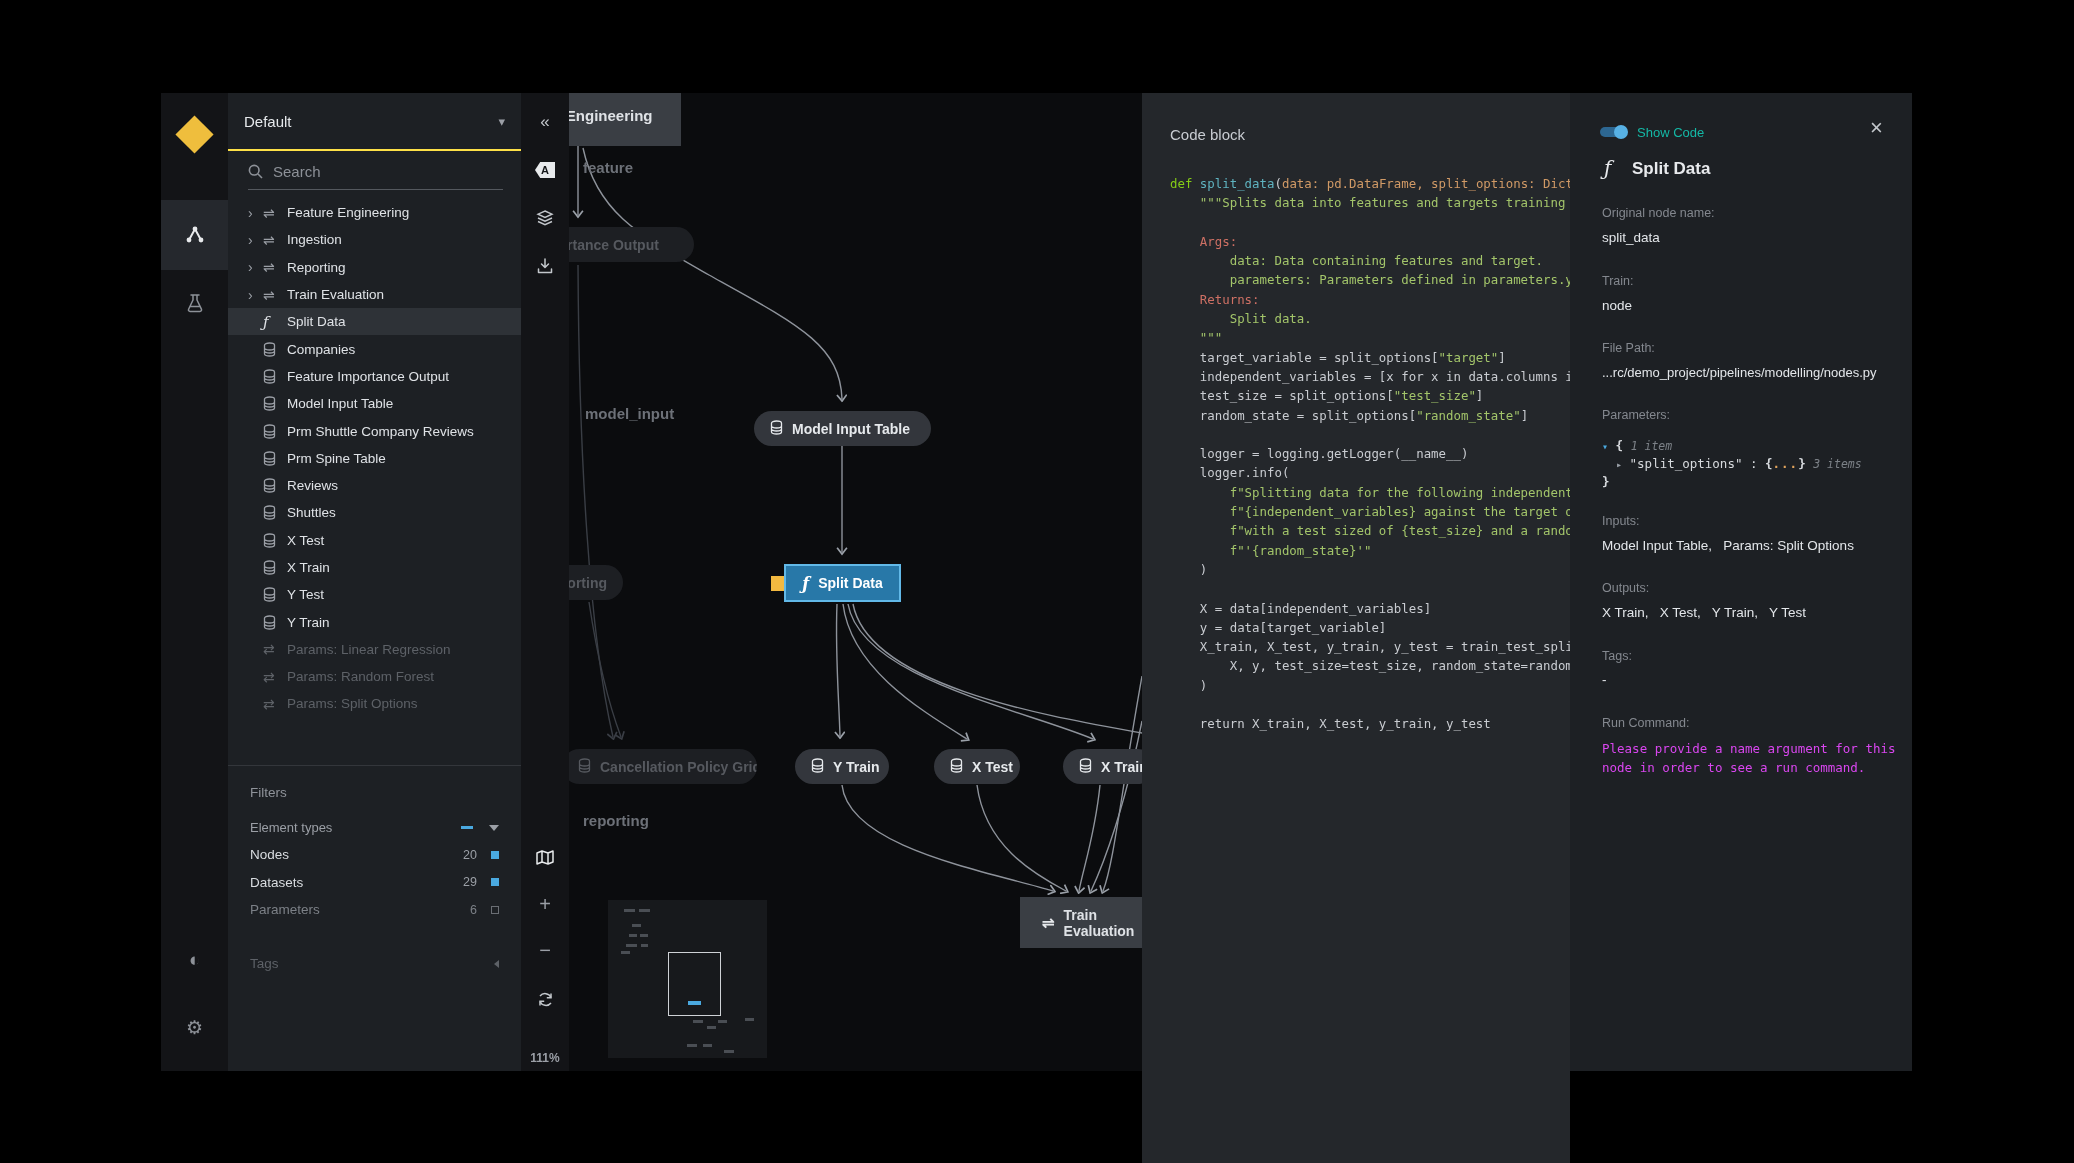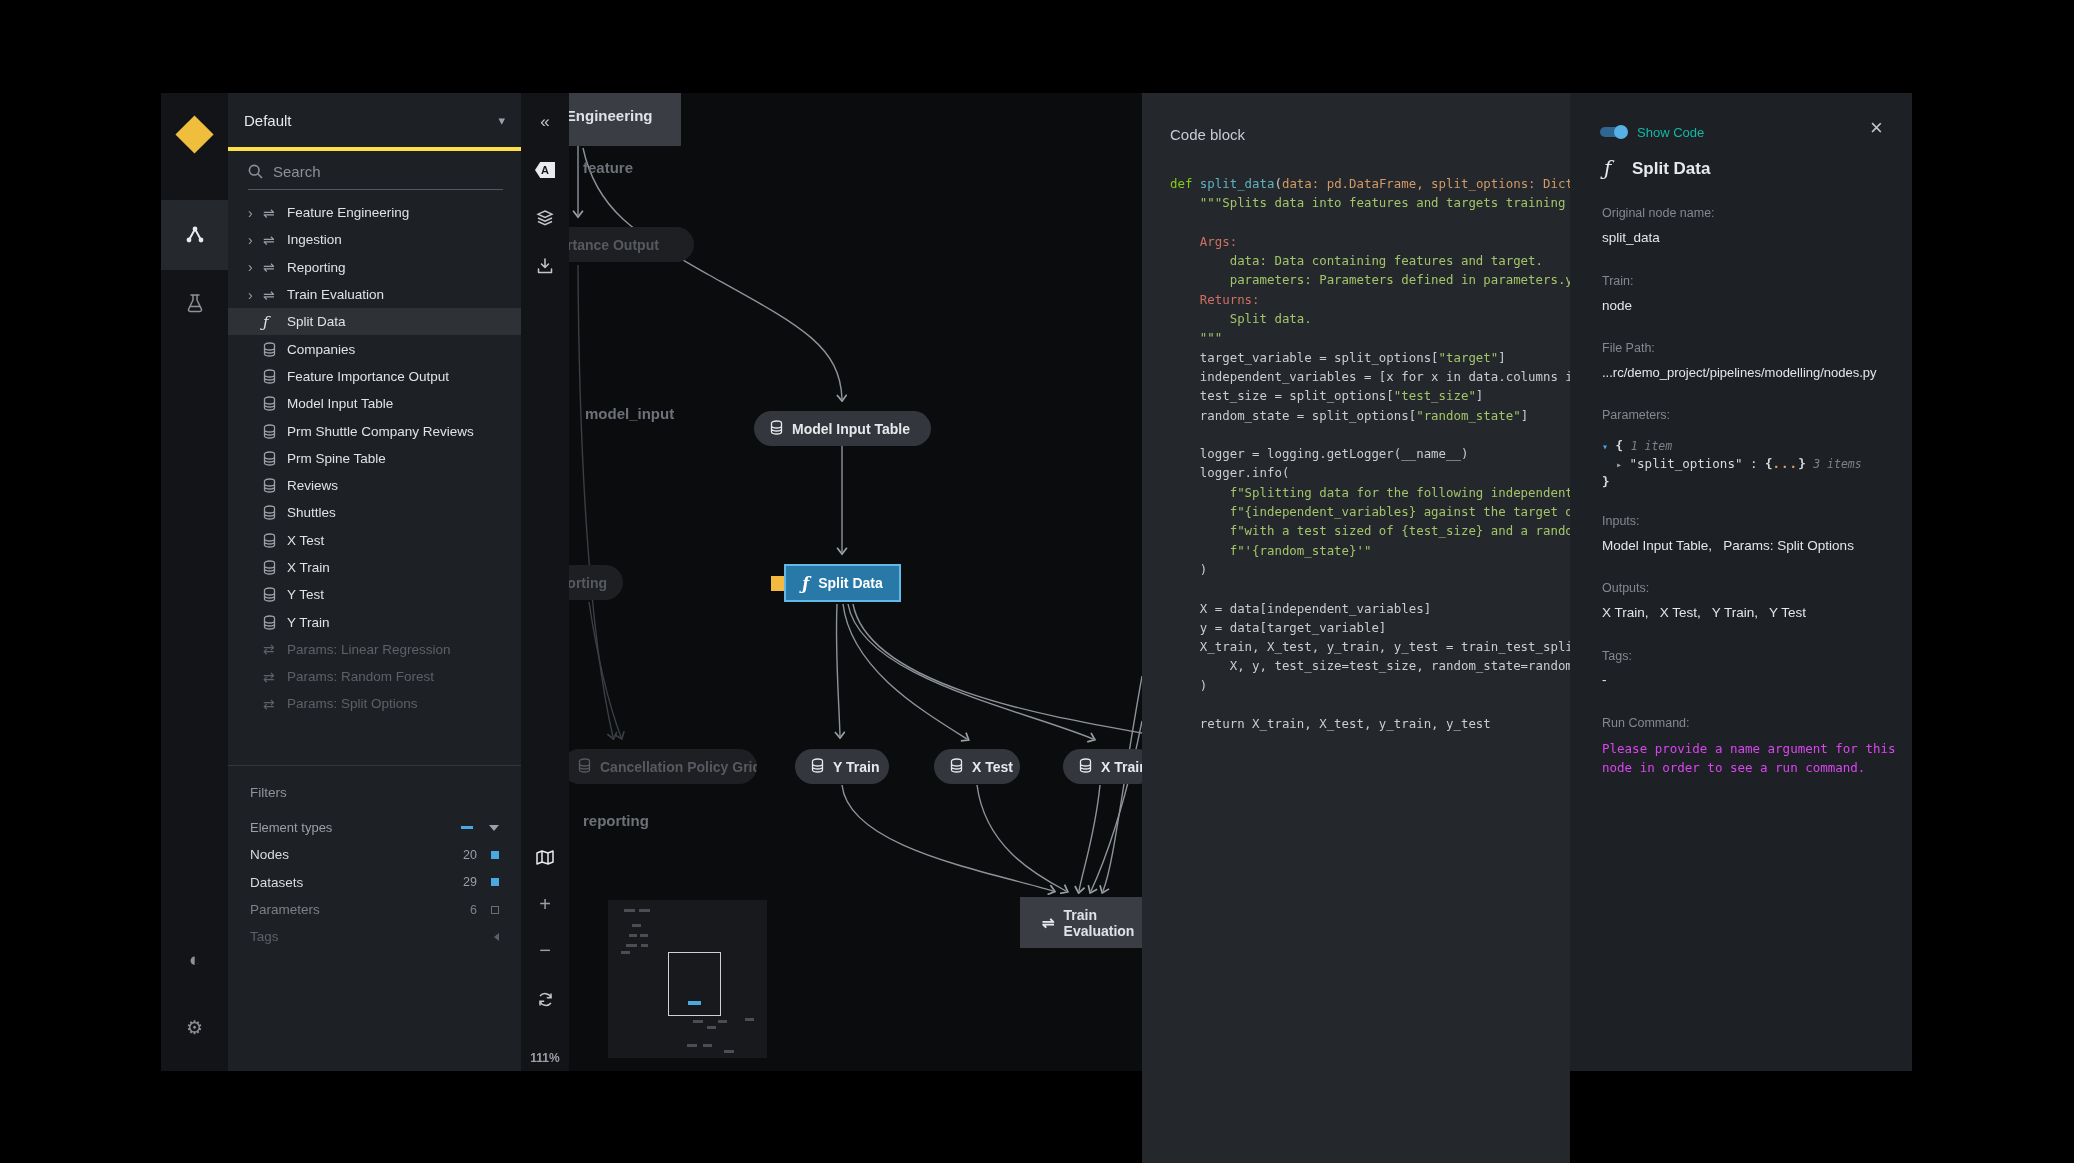--- a/index.html
+++ b/index.html
@@ -9,21 +9,21 @@
 
   
   .rail { position:absolute; left:0; top:0; width:67px; height:978px; background:#131417; }
   .logo { position:absolute; left:20px; top:28px; width:27px; height:27px; background:#efbe3d; transform:rotate(45deg); }
   .rail-item { position:absolute; left:0; width:67px; height:70px; display:flex; align-items:center; justify-content:center; }
   .rail-item.active { background:#25282d; }
   .rail-glyph { color:#8d9198; font-size:19px; line-height:1; }
 
   
   .sidebar { position:absolute; left:67px; top:0; width:293px; height:978px; background:#1d2024; }
-  .sb-header { position:absolute; left:0; top:0; width:293px; height:58px; border-bottom:4px solid #fde047;
+  .sb-header { position:absolute; left:0; top:0; width:293px; height:58px; border-bottom:2px solid #fde047;
                display:flex; align-items:center; padding:0 16px; }
   .sb-header .val { color:#e6e9ec; font-size:15px; flex:1; }
   .sb-header .chev { color:#9b9fa6; font-size:13px; }
   .sb-search { position:absolute; left:0; top:58px; width:293px; height:40px; display:flex; align-items:center; padding:0 20px; }
   .sb-search .ph { color:#8d9198; font-size:15px; margin-left:10px; }
   .sb-search-line { position:absolute; left:20px; right:18px; top:96px; border-bottom:1px solid #54585e; }
 
   .tree { position:absolute; left:0; top:106px; width:293px; }
   .tree-row { height:27.3px; display:flex; align-items:center; padding-left:20px; color:#dfe2e6; font-size:13.5px; }
   .tree-row.selected { background:#2e3237; }
@@ -303,21 +303,21 @@
       <div class="f-row">
         <span class="lbl">Datasets</span>
         <span class="cnt">29</span>
         <span class="sq"></span>
       </div>
       <div class="f-row muted">
         <span class="lbl">Parameters</span>
         <span class="cnt">6</span>
         <span class="sq off"></span>
       </div>
-      <div class="f-row ghost" style="margin-top:0">
+      <div class="f-row ghost" style="margin-top:27px">
         <span class="lbl">Tags</span>
         <span class="left-tri"></span>
       </div>
     </div>
   </div>
 
   <div class="strip">
     <div class="tool" style="top:12px">
         <span style="font-size:17px">«</span>
       </div>

